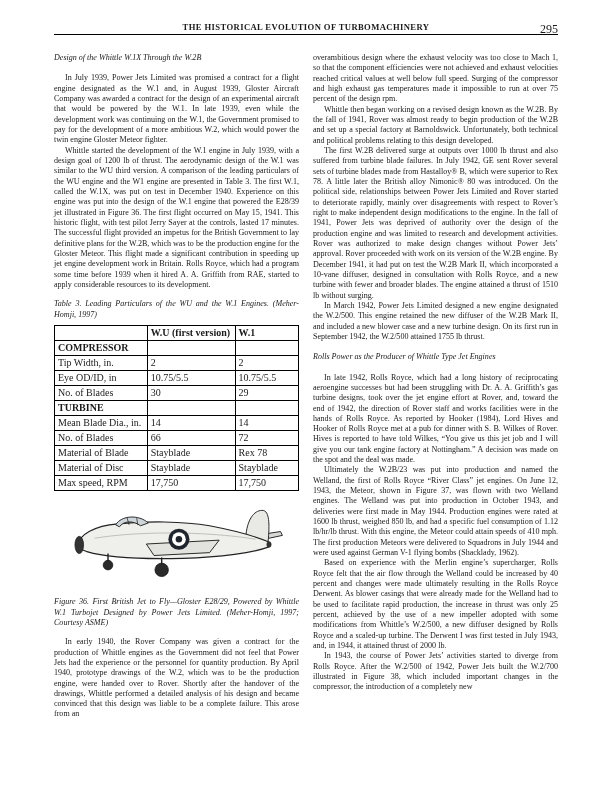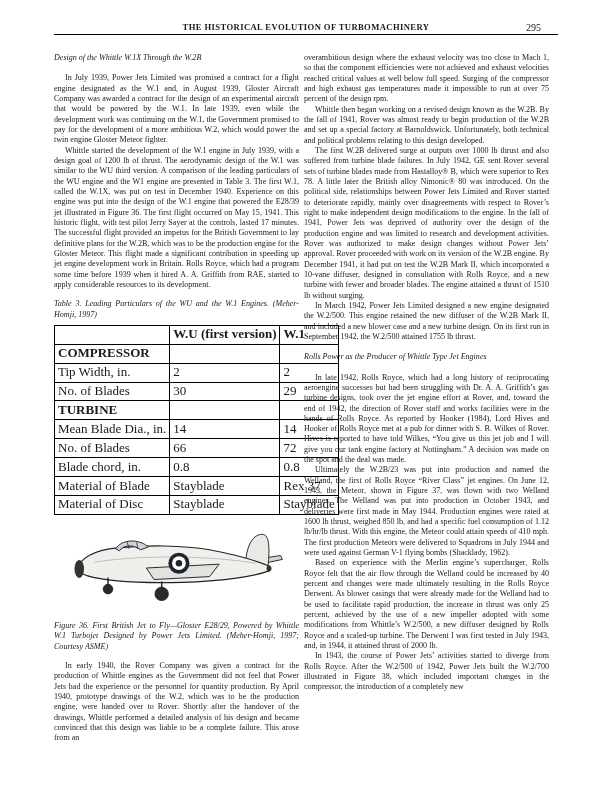--- a/index.html
+++ b/index.html
@@ -9,38 +9,38 @@
     font-family: "Liberation Serif", "DejaVu Serif", serif;
   }
   .content { position: absolute; left: 54px; top: 22px; width: 504px; }
 
   
   .header { position: relative; height: 14px; }
   .header-title {
     text-align: center; font-weight: bold; font-size: 8.6px;
     letter-spacing: 0.4px;
   }
-  .page-num { position: absolute; right: 17px; top: 0; font-size: 10px; }
+  .page-num { position: absolute; right: 0; top: 0; font-size: 12px; }
   .rule { border-top: 1.1px solid #000; margin-top: 2px; }
 
   
-  .columns { display: flex; gap: 5px; margin-top: 17px; }
+  .columns { display: flex; gap: 14px; margin-top: 17px; }
   .col {
     width: 245px; font-size: 8.05px; line-height: 1.285;
     text-align: justify;
   }
   .sec-heading { font-style: italic; margin: 0 0 10px 0; text-align: left; }
   .sec-heading.mid { margin: 10px 0 10px 0; }
   .col p { margin: 0; }
   p.indent { text-indent: 11px; }
   p.noindent { text-indent: 0; }
 
   
   .table-caption { font-style: italic; margin: 9px 0 5px 0; text-align: justify; }
-  table.particulars { border-collapse: collapse; width: 100%; font-size: 13px; line-height: 1.3; }
+  table.particulars { border-collapse: collapse; width: 100%; font-size: 10px; line-height: 1.3; }
   table.particulars th, table.particulars td {
     border: 0.9px solid #000; padding: 0.5px 3px; text-align: left;
     font-weight: normal; white-space: nowrap; overflow: hidden;
   }
   table.particulars th { font-weight: bold; }
   table.particulars th:nth-child(1), table.particulars td:nth-child(1) { width: 38%; }
   table.particulars th:nth-child(2), table.particulars td:nth-child(2) { width: 36%; }
   table.particulars th:nth-child(3), table.particulars td:nth-child(3) { width: 26%; }
   tr.sect td:first-child { font-weight: bold; }
 
@@ -80,53 +80,58 @@
             <td>COMPRESSOR</td>
             <td></td>
             <td></td>
           </tr>
           <tr>
             <td>Tip Width, in.</td>
             <td>2</td>
             <td>2</td>
           </tr>
           <tr>
+            <td>Eye OD/ID, in</td>
+            <td>10.75/5.5</td>
+            <td>10.75/5.5</td>
+          </tr>
+          <tr>
             <td>No. of Blades</td>
             <td>30</td>
             <td>29</td>
           </tr>
           <tr class="sect">
             <td>TURBINE</td>
             <td></td>
             <td></td>
           </tr>
           <tr>
             <td>Mean Blade Dia., in.</td>
             <td>14</td>
             <td>14</td>
           </tr>
           <tr>
             <td>No. of Blades</td>
             <td>66</td>
             <td>72</td>
           </tr>
           <tr>
-            <td>Blade chord, in.</td>
-            <td>0.8</td>
-            <td>0.8</td>
-          </tr>
-          <tr>
             <td>Material of Blade</td>
             <td>Stayblade</td>
-            <td>Rex 37</td>
+            <td>Rex 78</td>
           </tr>
           <tr>
             <td>Material of Disc</td>
             <td>Stayblade</td>
             <td>Stayblade</td>
+          </tr>
+          <tr>
+            <td>Max speed, RPM</td>
+            <td>17,750</td>
+            <td>17,750</td>
           </tr>
         </tbody>
           </table>
 
         <div class="figure">
           <svg width="232" height="92" viewBox="0 0 232 96">
 
             <path d="M178 42 L224 35 L226 39 L184 48 Z" fill="#d8d8d4" stroke="#222" stroke-width="1"></path>
 
             <path d="M188 38 C190 20 198 12 206 13 C212 14 213 26 211 46 L192 44 Z" fill="#e9e9e5" stroke="#222" stroke-width="1"></path>

